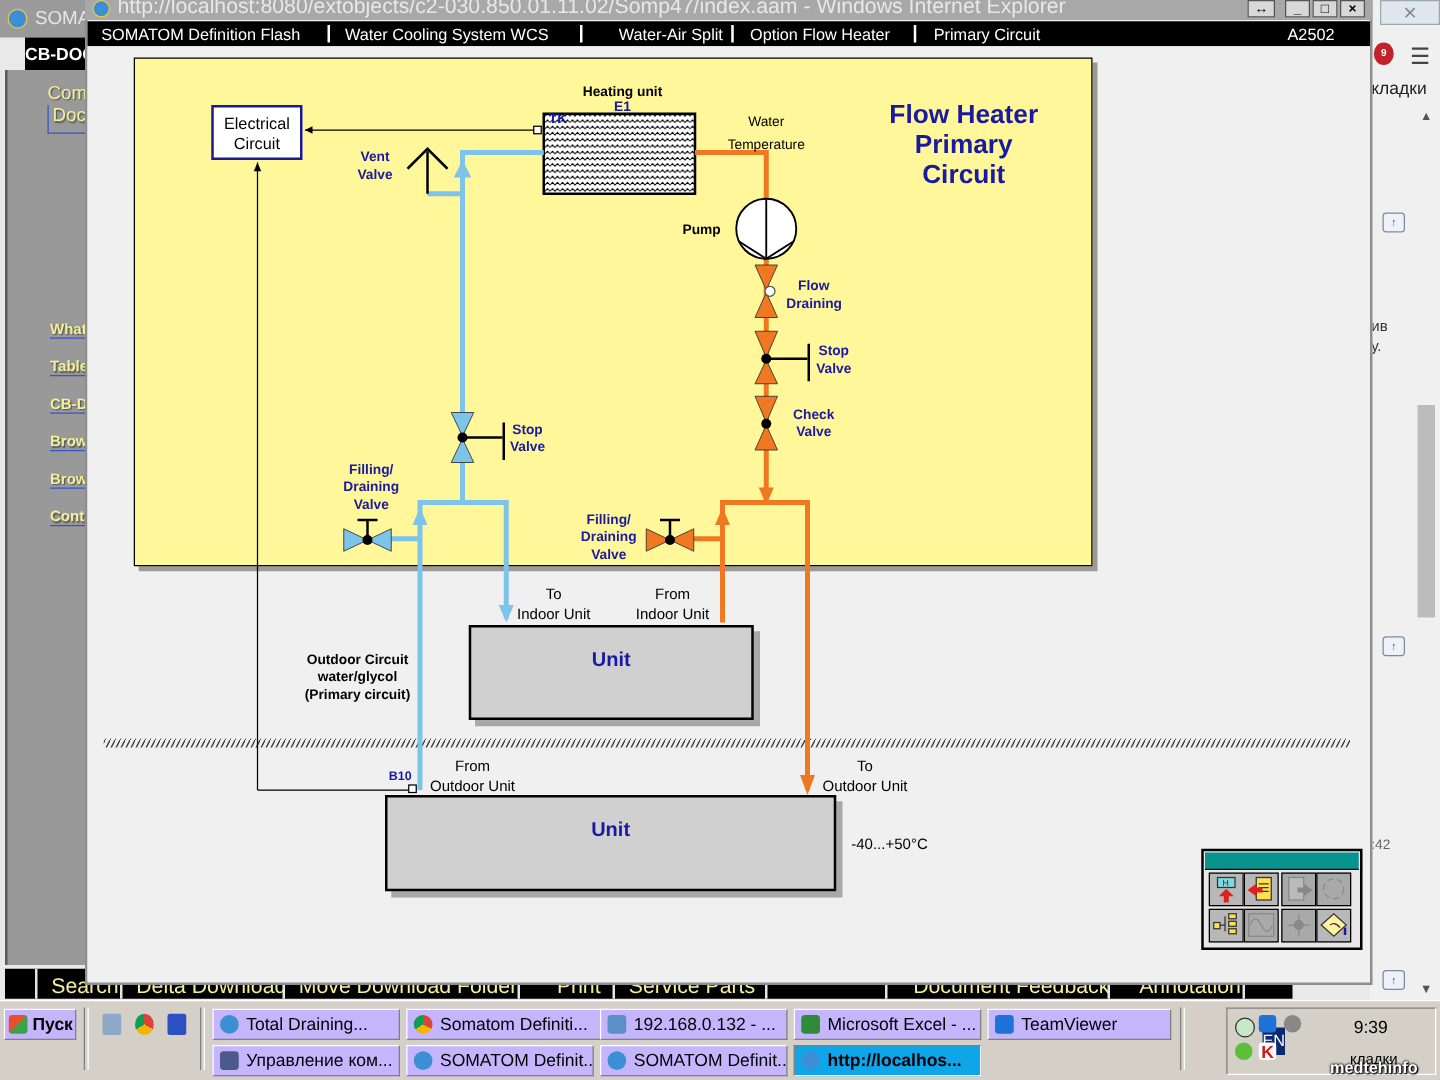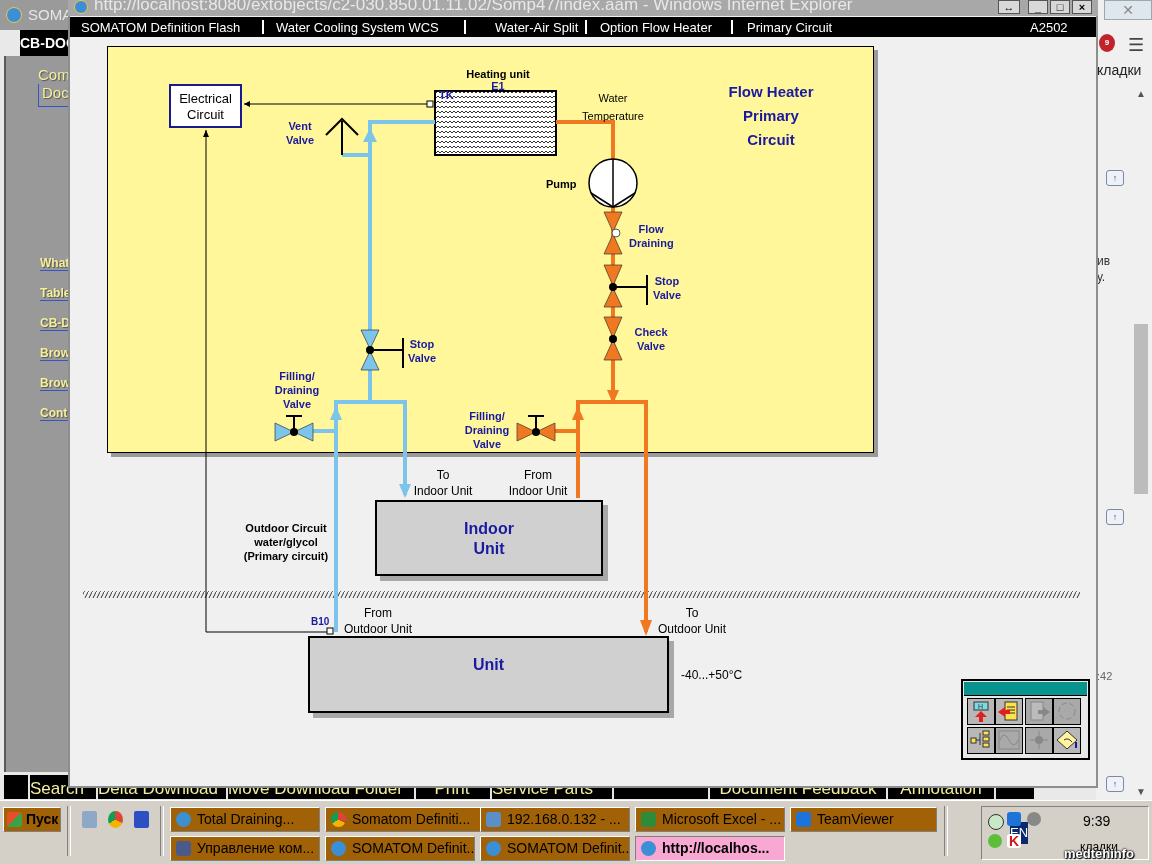--- a/index.html
+++ b/index.html
@@ -8,21 +8,21 @@
   
   #bg-window{left:0;top:0;width:1152px;height:800px;background:#e9e9e9;}
   #bg-titlebar{left:0;top:0;width:80px;height:30px;background:#9a9a9a;color:#e6e6e6;font-size:15px;line-height:30px;padding-left:28px;box-sizing:border-box;overflow:hidden;white-space:nowrap;}
   #bg-ie-icon{left:6px;top:7px;width:16px;height:16px;border-radius:50%;background:#3a8fd6;border:1px solid #f5c542;box-sizing:border-box;}
   #cbdoc-label{left:20px;top:30px;width:64px;height:26px;background:#000;color:#fff;font-weight:bold;font-size:14px;line-height:26px;}
   #left-panel{left:4px;top:56px;width:64px;height:716px;background:#999;border-left:2px solid #5a5a5a;box-sizing:border-box;}
   .lp-link{position:absolute;left:34px;color:#f4ef9a;font-weight:bold;font-size:12px;white-space:nowrap;overflow:hidden;width:30px;border-bottom:1px solid #3355cc;text-shadow:1px 1px 1px #555;}
   #lp-com{left:32px;top:10px;font-size:15px;color:#f4ef9a;font-weight:normal;line-height:18px;width:34px;overflow:hidden;white-space:nowrap;text-shadow:1px 1px 1px #555;}
   #lp-com-box{left:32px;top:28px;width:32px;height:22px;border-left:1px solid #3355cc;border-bottom:1px solid #3355cc;}
   #bottom-menu{left:4px;top:775px;width:1030px;height:24px;background:#000;}
-  .bm-item{position:absolute;top:0;height:24px;line-height:28px;color:#f4ef9a;font-size:17px;white-space:nowrap;overflow:hidden;border-left:2px solid #e5e5e5;padding-left:0;}
+  .bm-item{position:absolute;top:0;height:24px;line-height:28px;color:#f4ef9a;font-size:17px;white-space:nowrap;overflow:hidden;border-left:2px solid #e5e5e5;padding-left:11px;}
   
   #right-strip{left:1096px;top:0;width:56px;height:800px;background:#f0f0f0;}
   #rs-close{left:1104px;top:0;width:48px;height:20px;background:#dfe6ee;border:1px solid #9aa;box-sizing:border-box;color:#888;text-align:center;font-size:14px;line-height:18px;}
   #rs-abp{left:1099px;top:34px;width:16px;height:18px;background:#c0232a;border-radius:50%;color:#fff;font-size:8px;text-align:center;line-height:18px;font-weight:bold;}
   #rs-menu{left:1128px;top:34px;font-size:18px;color:#444;}
   #rs-bookmarks{left:1097px;top:62px;font-size:14px;color:#222;}
   .rs-btn{position:absolute;left:1106px;width:16px;height:14px;border:1px solid #7a8aa0;border-radius:3px;background:#eef2f8;font-size:9px;text-align:center;line-height:14px;color:#556;}
   #rs-scroll{left:1133px;top:86px;width:16px;height:712px;background:#f0f0f0;}
   #rs-thumb{left:1134px;top:324px;width:14px;height:170px;background:#bcbcbc;}
   .rs-txt{position:absolute;left:1097px;font-size:12px;color:#333;}
@@ -35,31 +35,31 @@
   #nav-bar{left:70px;top:17px;width:1026px;height:20px;background:#000;}
   .nav-item{position:absolute;top:0;height:32px;line-height:21px;color:#fff;font-size:13px;white-space:nowrap;}
   .nav-sep{position:absolute;top:3px;width:2px;height:14px;background:#fff;}
   #doc-area{left:70px;top:37px;width:1026px;height:748px;background:#f0f0f0;}
   
   #yellow-panel{left:107px;top:46px;width:767px;height:407px;background:#fff799;border:1px solid #000;box-sizing:border-box;box-shadow:4px 4px 0 #9a9a9a;}
   #diagram-svg{left:0;top:0;}
   .lbl{position:absolute;font-weight:bold;font-size:11px;line-height:14px;text-align:center;white-space:nowrap;color:#000;}
   .lbl.blue{color:#1a1aa0;}
   .lbl.thin{font-weight:normal;font-size:12px;}
-  #title-flow{left:700px;top:80px;width:142px;font-size:15px;line-height:24px;color:#1a1aa0;}
+  #title-flow{left:700px;top:80px;width:142px;font-size:21px;line-height:24px;color:#1a1aa0;}
   .box{position:absolute;background:#d0d0d0;border:2px solid #000;box-sizing:border-box;box-shadow:5px 5px 0 #a8a8a8;color:#1a1aa0;font-size:16px;line-height:20px;text-align:center;font-weight:bold;}
   #elec-box{left:169px;top:84px;width:73px;height:44px;background:#fff;border:2px solid #1a1a90;box-shadow:none;color:#000;font-size:13px;line-height:16px;font-weight:normal;padding-top:5px;}
   
   #nav-widget{left:961px;top:679px;width:129px;height:81px;background:#e8e8e8;border:2px solid #000;box-sizing:border-box;}
   #nw-head{left:964px;top:682px;width:123px;height:13px;background:#08938f;border-bottom:1px solid #000;}
   .nw-btn{position:absolute;width:28px;height:27px;background:#a9a9a9;border:1px solid #000;box-sizing:border-box;font-size:14px;text-align:center;line-height:25px;}
   
   #taskbar{left:0;top:800px;width:1152px;height:64px;background:#d4d0c8;border-top:1px solid #fff;}
-  .tb-btn{position:absolute;height:25px;background:#a16207;border:1px solid;border-color:#fff #808080 #808080 #fff;box-sizing:border-box;font-size:14px;line-height:23px;white-space:nowrap;overflow:hidden;padding-left:26px;color:#000;}
-  .tb-btn.active{background:#f9a8d4;border-color:#808080 #fff #fff #808080;font-weight:bold;}
+  .tb-btn{position:absolute;height:25px;background:#c4b5fd;border:1px solid;border-color:#fff #808080 #808080 #fff;box-sizing:border-box;font-size:14px;line-height:23px;white-space:nowrap;overflow:hidden;padding-left:26px;color:#000;}
+  .tb-btn.active{background:#0ea5e9;border-color:#808080 #fff #fff #808080;font-weight:bold;}
   .tb-ico{position:absolute;left:5px;top:4px;width:15px;height:15px;border-radius:3px;}
   #start-btn{left:3px;top:807px;width:58px;height:25px;padding-left:22px;font-weight:bold;}
   .ql{position:absolute;top:811px;width:15px;height:17px;border-radius:2px;}
   #tray{left:981px;top:806px;width:168px;height:54px;border:1px solid;border-color:#808080 #fff #fff #808080;box-sizing:border-box;}
   #lang{left:1010px;top:822px;width:18px;height:22px;background:#0b2a6e;color:#fff;font-size:13px;line-height:22px;text-align:right;}
   #clock{left:1083px;top:813px;font-size:14px;color:#000;}
   #clockday{left:1080px;top:840px;font-size:12px;color:#000;}
   #watermark{left:1064px;top:846px;font-size:13px;font-weight:bold;color:#fff;text-shadow:0 0 2px #000,0 0 2px #000,1px 1px 1px #000;}
   .tray-ico{position:absolute;width:14px;height:14px;border-radius:3px;}
 </style>
@@ -290,21 +290,20 @@
 </div>
 <div class="lbl thin" style="left:410px;top:467px;width:66px;line-height:16px">
   <div>To</div>
   <div>Indoor Unit</div>
 </div>
 <div class="lbl thin" style="left:505px;top:467px;width:66px;line-height:16px">
   <div>From</div>
   <div>Indoor Unit</div>
 </div>
 <div class="box" style="left:375px;top:500px;width:228px;height:76px;padding-top:17px">
-  <div>Indoor</div>
   <div>Unit</div>
 </div>
 <div class="lbl" style="left:238px;top:521px;width:96px">
   <div>Outdoor Circuit</div>
   <div>water/glycol</div>
   <div>(Primary circuit)</div>
 </div>
 <div class="lbl thin" style="left:338px;top:605px;width:80px;line-height:16px">
   <div>From</div>
   <div>Outdoor Unit</div>

